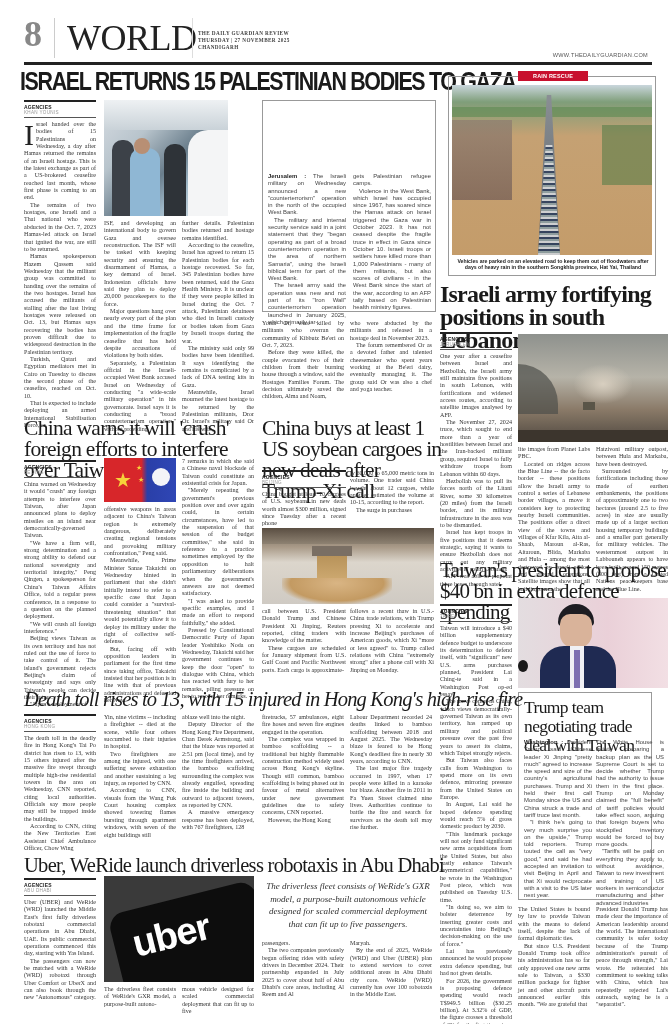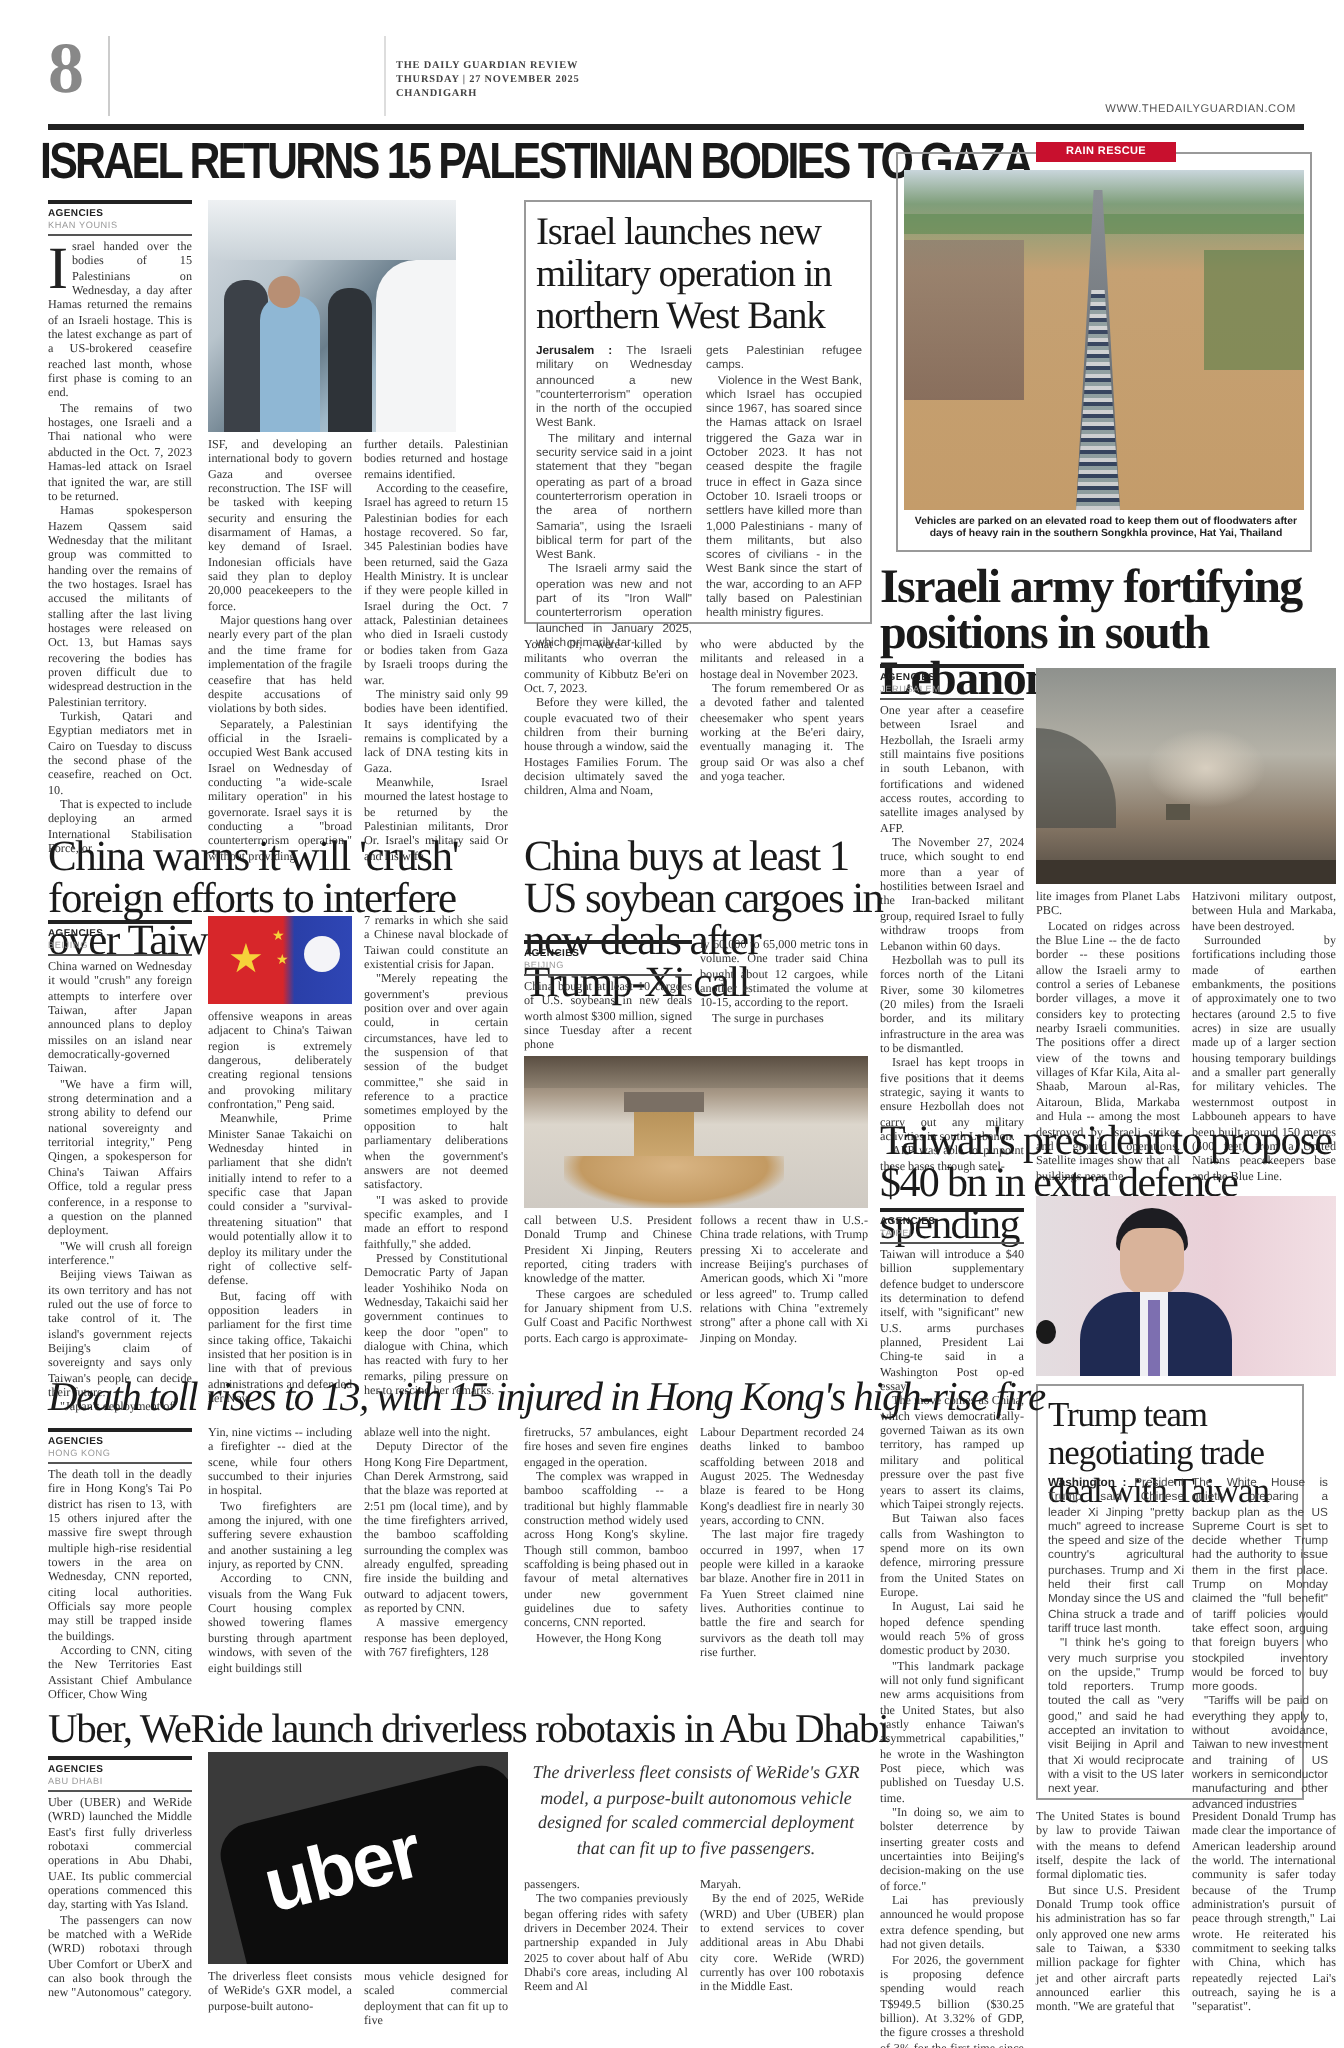--- a/index.html
+++ b/index.html
@@ -23,20 +23,21 @@
   .caption { font-family: "Liberation Sans", sans-serif; font-weight: bold; font-size: 5.2px; line-height: 6.4px; text-align: center; color: #222; }
   .box { position: absolute; border: 1px solid #999; }
   .drop { float: left; font-size: 30px; line-height: 26px; margin-right: 2px; margin-top: 1px; font-family: "Liberation Serif", serif; color: #222; }
 </style>
 </head>
 <body>
 
 <div class="abs" style="left:24px;top:14px;width:632px;height:52px;">
   <div class="abs" style="left:0;top:2px;font-family:'Liberation Serif',serif;font-weight:bold;font-size:36px;color:#888;line-height:36px;">8</div>
   <div class="abs" style="left:30px;top:4px;width:1px;height:40px;background:#ccc;"></div>
+  <div class="abs" style="left:43px;top:6px;font-family:'Liberation Serif',serif;font-size:36px;line-height:36px;color:#222;letter-spacing:-0.5px;">WORLD</div>
   <div class="abs" style="left:168px;top:4px;width:1px;height:40px;background:#ddd;"></div>
   <div class="abs" style="left:174px;top:16px;font-family:'Liberation Serif',serif;font-weight:bold;font-size:5.2px;line-height:7px;color:#444;letter-spacing:0.4px;">
     <div>THE DAILY GUARDIAN REVIEW</div>
     <div>THURSDAY | 27 NOVEMBER 2025</div>
     <div>CHANDIGARH</div>
   </div>
   <div class="abs" style="right:8px;top:38px;font-family:'Liberation Sans',sans-serif;font-size:5.6px;color:#555;letter-spacing:0.3px;">WWW.THEDAILYGUARDIAN.COM</div>
 </div>
 <div class="abs" style="left:24px;top:62px;width:628px;height:3px;background:#222;"></div>
 
@@ -72,21 +73,20 @@
 </div>
 
 <div class="col body-text" style="left:182px;top:220px;width:72px;">
   <p class="first">further details. Palestinian bodies returned and hostage remains identified.</p>
   <p>According to the ceasefire, Israel has agreed to return 15 Palestinian bodies for each hostage recovered. So far, 345 Palestinian bodies have been returned, said the Gaza Health Ministry. It is unclear if they were people killed in Israel during the Oct. 7 attack, Palestinian detainees who died in Israeli custody or bodies taken from Gaza by Israeli troops during the war.</p>
   <p>The ministry said only 99 bodies have been identified. It says identifying the remains is complicated by a lack of DNA testing kits in Gaza.</p>
   <p>Meanwhile, Israel mourned the latest hostage to be returned by the Palestinian militants, Dror Or. Israel's military said Or and his wife,</p>
 </div>
 
 <div class="box" style="left:262px;top:100px;width:174px;height:212px;padding:5px;">
-  <div class="hl-serif" style="font-size:19.5px;line-height:21px;">Israel launches new military operation in northern West Bank</div>
   <div class="sans-text abs" style="left:5px;top:72px;width:78px;">
     <p class="first"><span class="dateline">Jerusalem :</span> <span>The Israeli military on Wednesday announced a new "counterterrorism" operation in the north of the occupied West Bank.</span></p>
     <p>The military and internal security service said in a joint statement that they "began operating as part of a broad counterterrorism operation in the area of northern Samaria", using the Israeli biblical term for part of the West Bank.</p>
     <p>The Israeli army said the operation was new and not part of its "Iron Wall" counterterrorism operation launched in January 2025, which primarily tar-</p>
   </div>
   <div class="sans-text abs" style="left:90px;top:72px;width:78px;">
     <p class="first">gets Palestinian refugee camps.</p>
     <p>Violence in the West Bank, which Israel has occupied since 1967, has soared since the Hamas attack on Israel triggered the Gaza war in October 2023. It has not ceased despite the fragile truce in effect in Gaza since October 10. Israeli troops or settlers have killed more than 1,000 Palestinians - many of them militants, but also scores of civilians - in the West Bank since the start of the war, according to an AFP tally based on Palestinian health ministry figures.</p>
   </div>
 </div>

